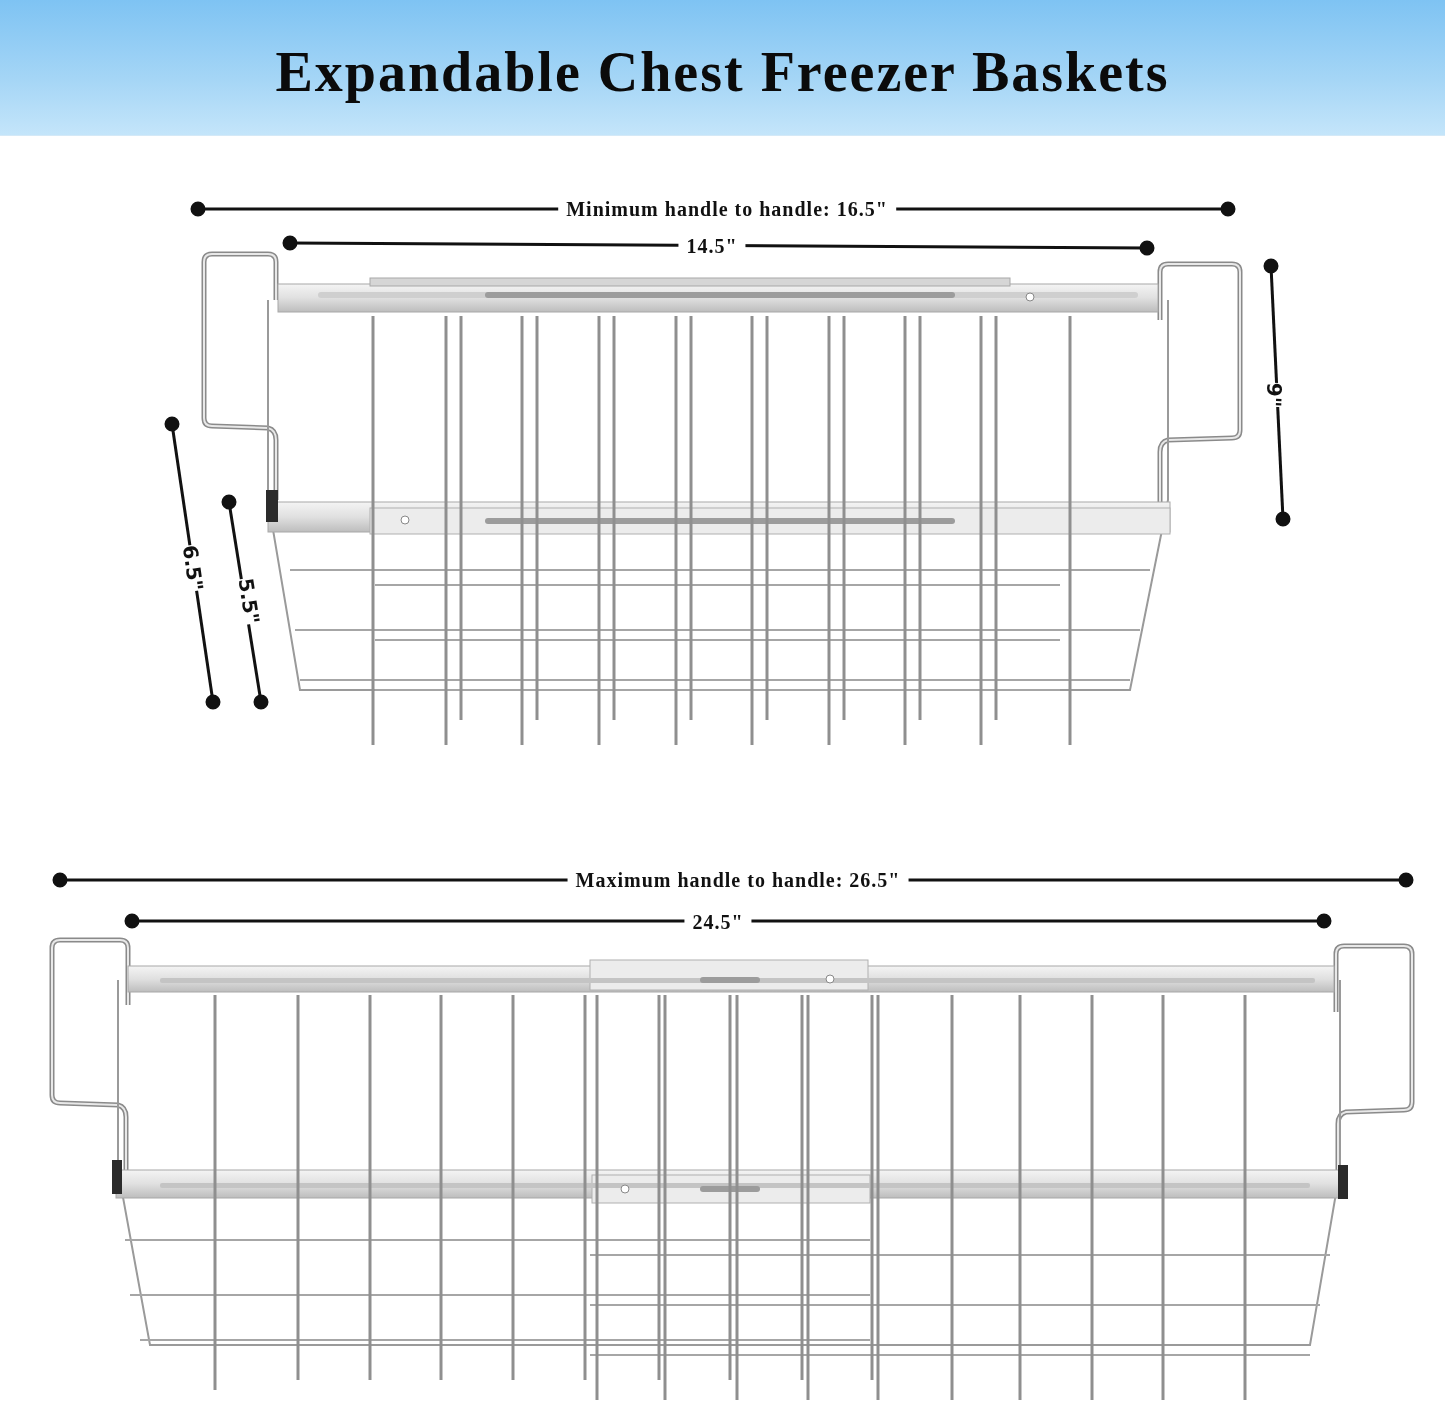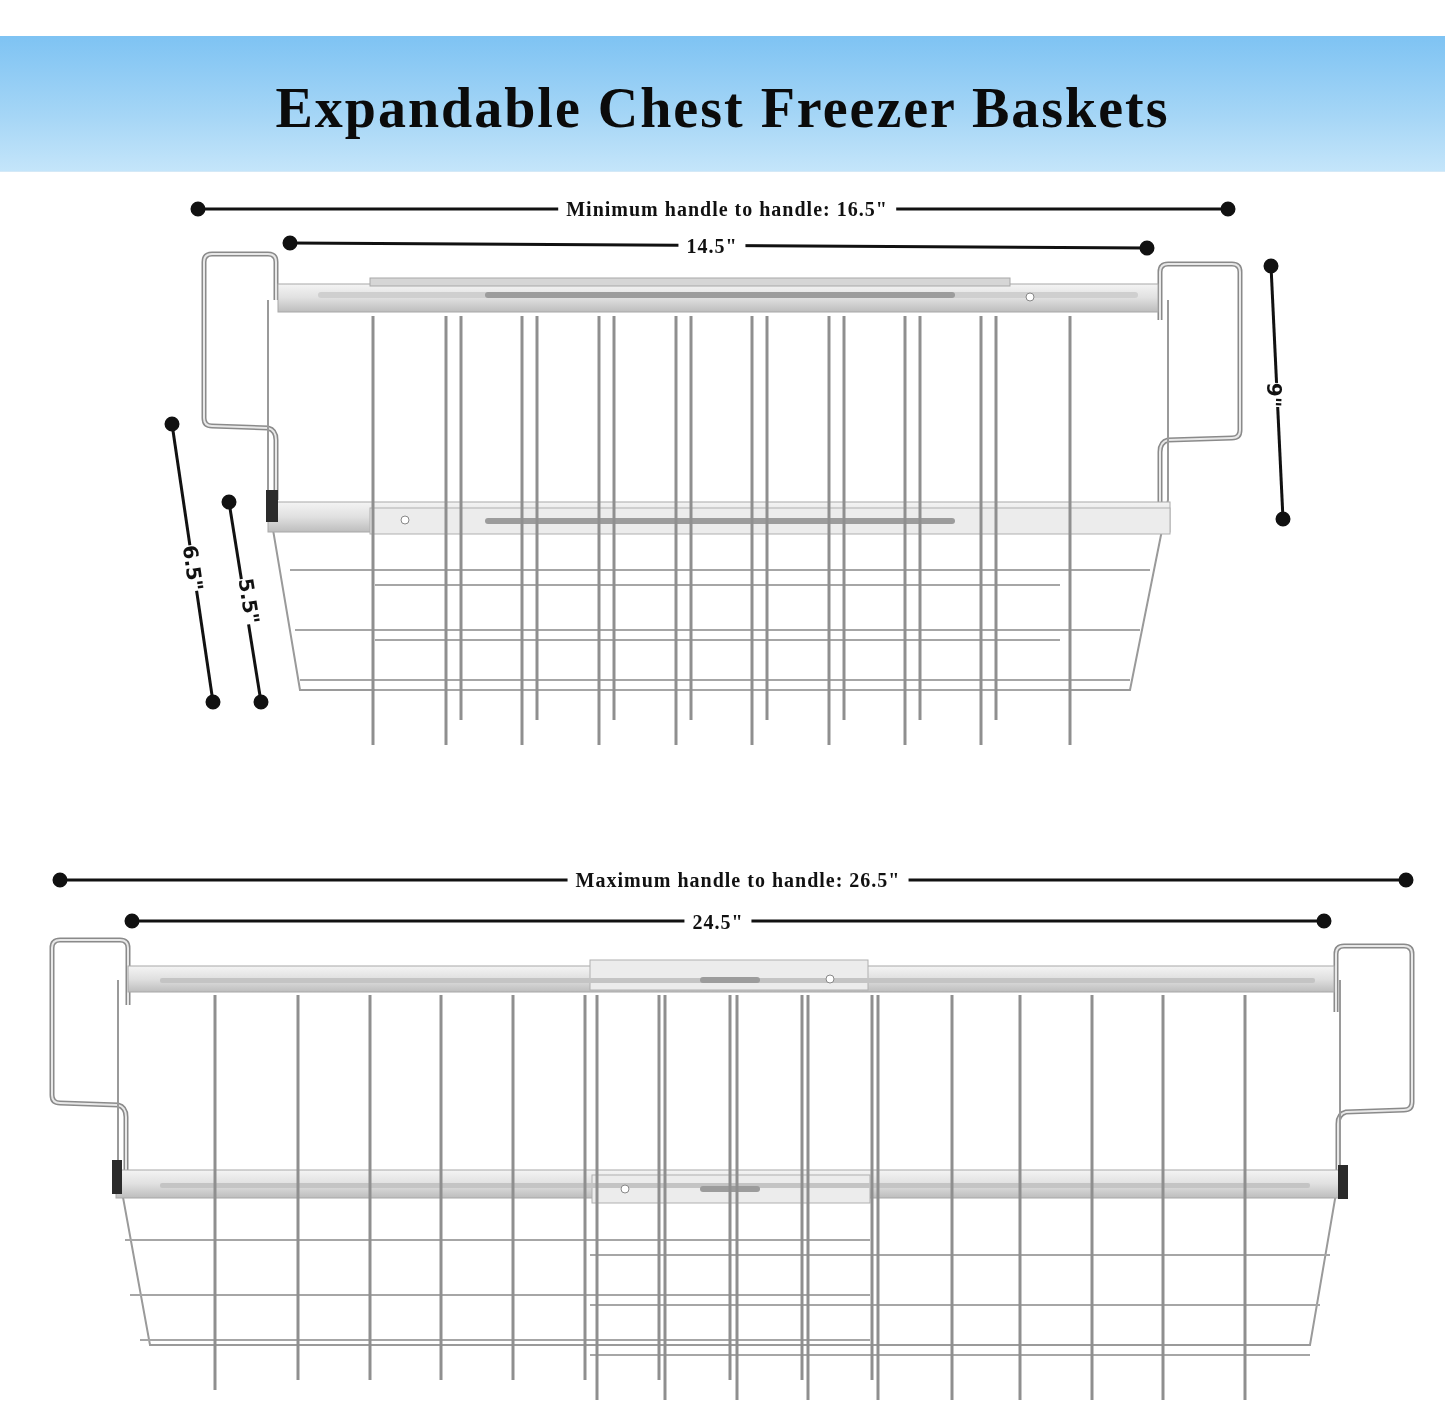--- a/index.html
+++ b/index.html
@@ -1,20 +1,20 @@
 <!DOCTYPE html>
 <html><head>
 <meta charset="utf-8">
 <style>
   html, body { margin: 0; padding: 0; background: #ffffff; }
   body { width: 1445px; height: 1406px; position: relative; overflow: hidden;
          font-family: "Liberation Serif", "DejaVu Serif", serif; }
   .header { position: absolute; left: 0; top: 0; width: 1445px; height: 135px;
             background: linear-gradient(to bottom, #7ec3f3 0%, #a6d6f6 60%, #c4e5fa 100%);
-            border-bottom: 1px solid #d4e9f7; margin-top: 36px; }
+            border-bottom: 1px solid #d4e9f7; }
   .title { position: absolute; left: 0; top: 40px; width: 1445px; text-align: center;
            font-family: "Liberation Serif", "DejaVu Serif", serif; font-weight: bold;
            font-size: 56px; letter-spacing: 2px; color: #0b0b0b; line-height: 64px; }
   .dim-label { position: absolute; background: #fff; padding: 0 8px; font-weight: bold;
                font-size: 20px; color: #111; letter-spacing: 1px; white-space: nowrap;
                transform: translate(-50%, -50%); line-height: 22px; }
   .vlabel { position: absolute; font-family: "DejaVu Sans", sans-serif; font-weight: bold;
             font-size: 20px; color: #111; background: #fff; white-space: nowrap;
             line-height: 22px; padding: 2px 0; }
   svg.art { position: absolute; left: 0; top: 0; }

